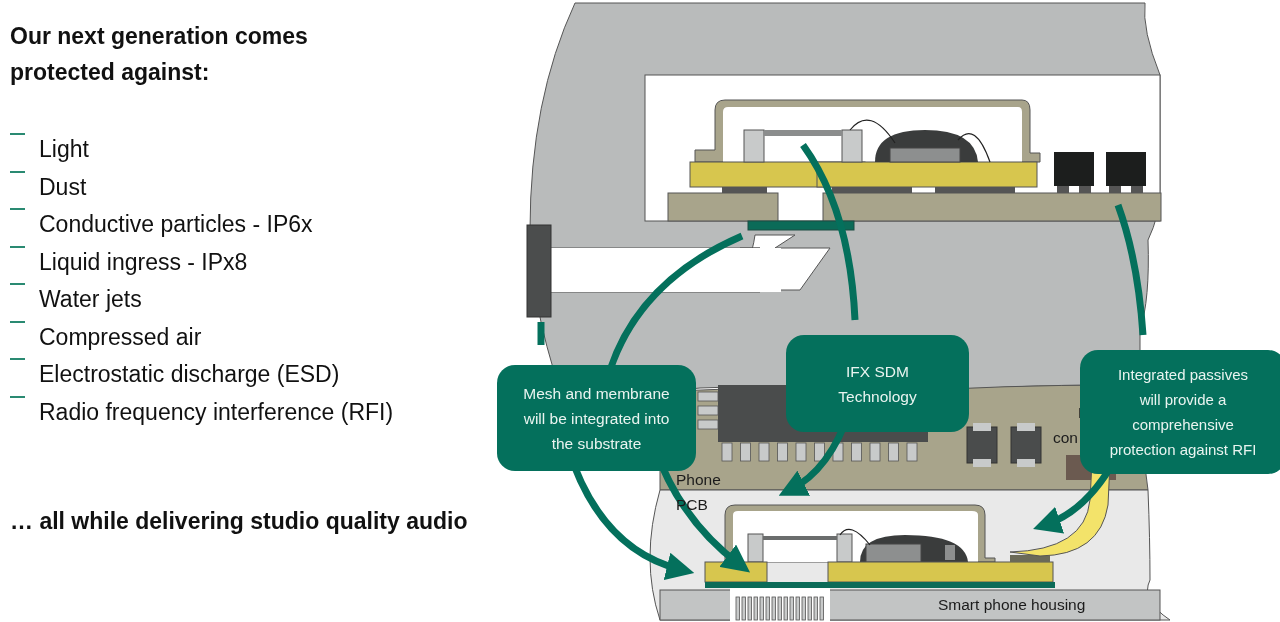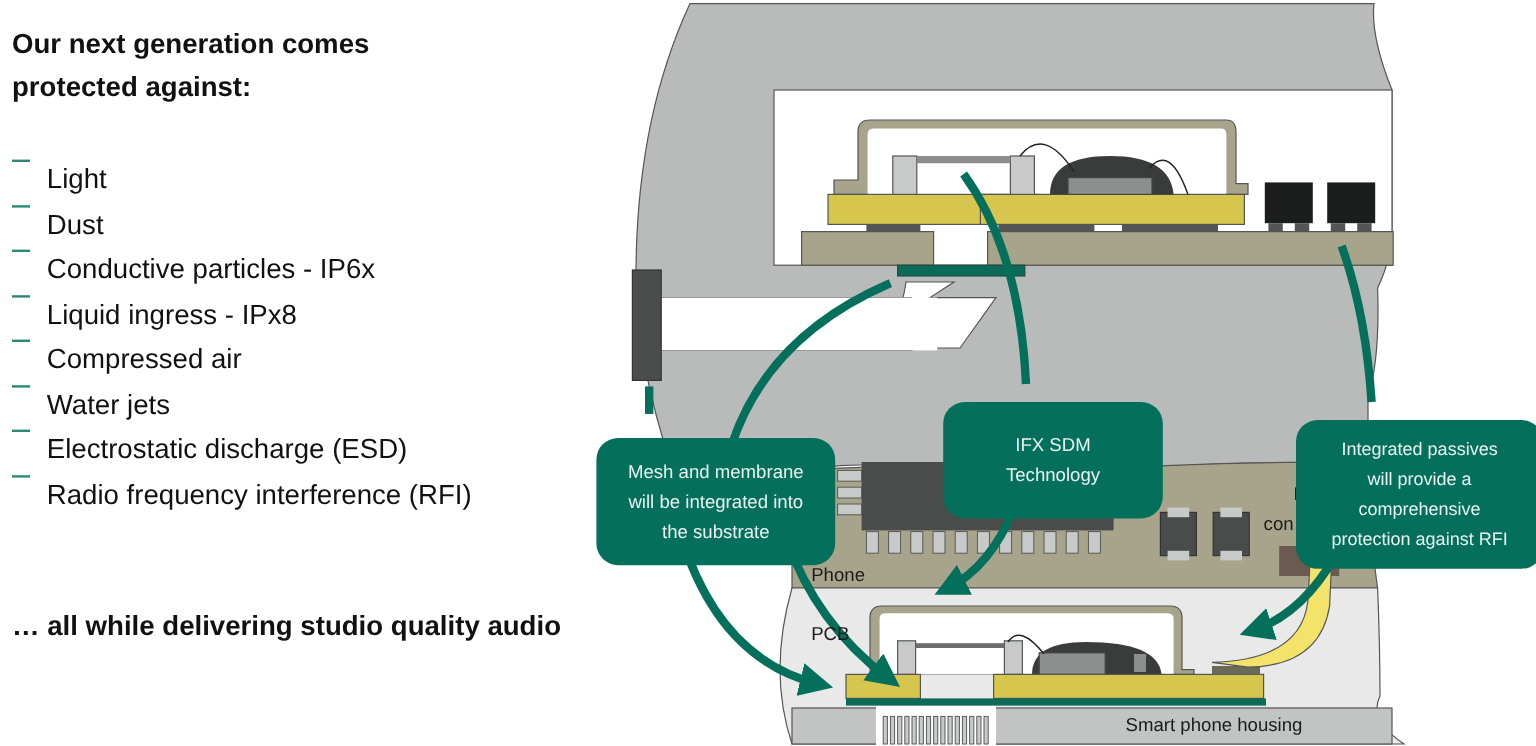--- a/index.html
+++ b/index.html
@@ -34,25 +34,25 @@
   <li>
       <span class="dash"></span>
       <span>Conductive particles - IP6x</span>
     </li>
   <li>
       <span class="dash"></span>
       <span>Liquid ingress - IPx8</span>
     </li>
   <li>
       <span class="dash"></span>
+      <span>Water jets</span>
+    </li>
+  <li>
+      <span class="dash"></span>
       <span>Compressed air</span>
-    </li>
-  <li>
-      <span class="dash"></span>
-      <span>Water jets</span>
     </li>
   <li>
       <span class="dash"></span>
       <span>Electrostatic discharge (ESD)</span>
     </li>
   <li>
       <span class="dash"></span>
       <span>Radio frequency interference (RFI)</span>
     </li>
 </ul>
@@ -197,21 +197,21 @@
     <path d="M803,145 Q850,210 855,320"></path>
     <path d="M568,448 Q600,550 682,570" marker-end="url(#ah)"></path>
     <path d="M655,448 Q680,520 740,565" marker-end="url(#ah)"></path>
     <path d="M850,410 Q830,470 790,490" marker-end="url(#ah)"></path>
     <path d="M1118,205 Q1138,260 1143,335"></path>
     <path d="M1120,450 Q1090,510 1045,525" marker-end="url(#ah)"></path>
   </g>
 </svg>
 
 <div class="lbl" style="left:676px; top:471px;">Phone</div>
-<div class="lbl" style="left:676px; top:520px;">PCB</div>
+<div class="lbl" style="left:676px; top:496px;">PCB</div>
 <div class="lbl" style="left:1078px; top:404px;">Flex</div>
 <div class="lbl" style="left:1053px; top:429px;">con</div>
 <div class="lbl" style="left:938px; top:596px;">Smart phone housing</div>
 
 <div class="callout" style="left:497px; top:345px; width:199px; height:106px;">
   <span>Mesh and membrane
 will be integrated into
 the substrate</span>
 </div>
 <div class="callout" style="left:786px; top:315px; width:183px; height:97px;">

